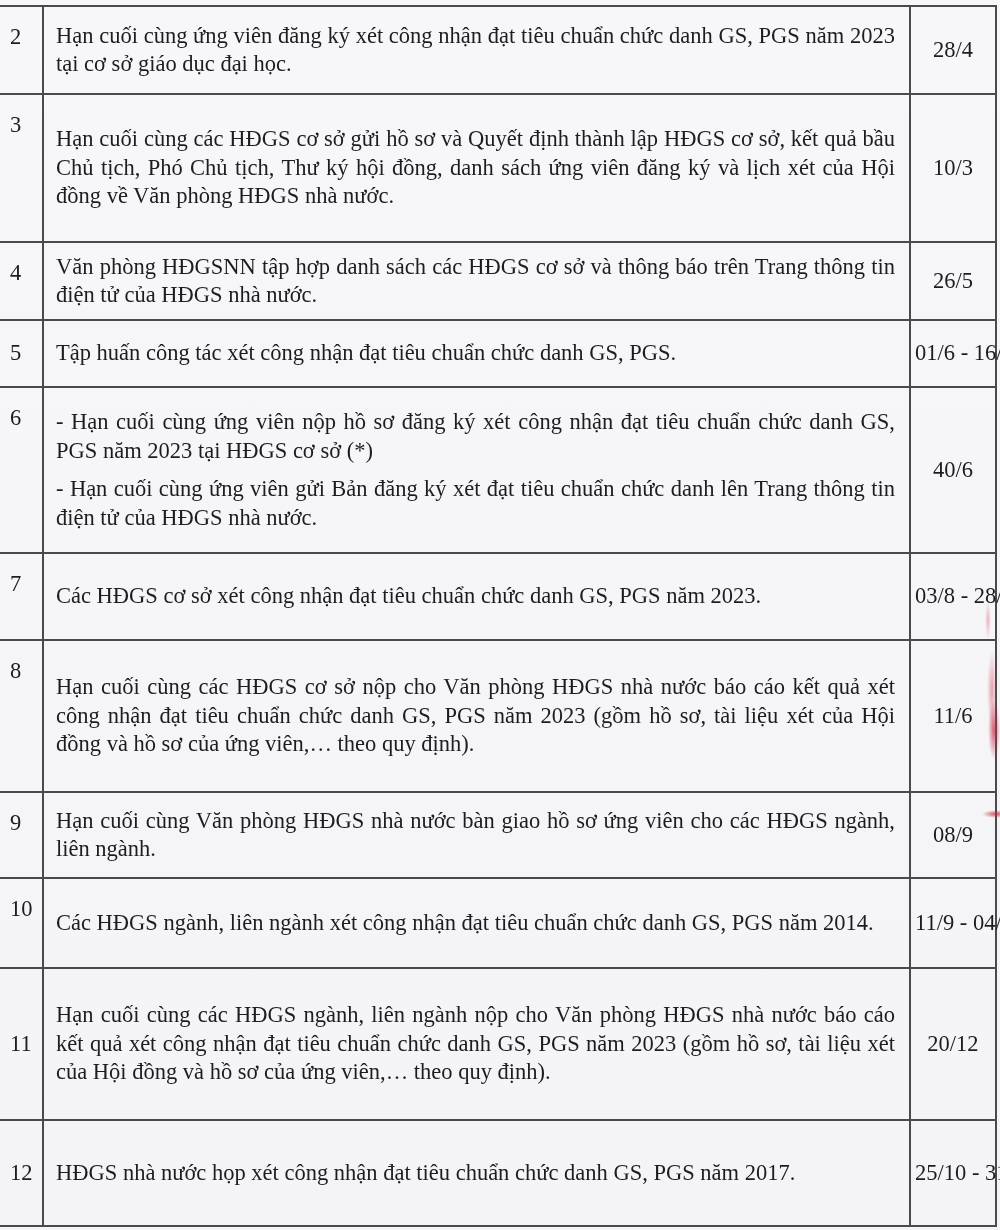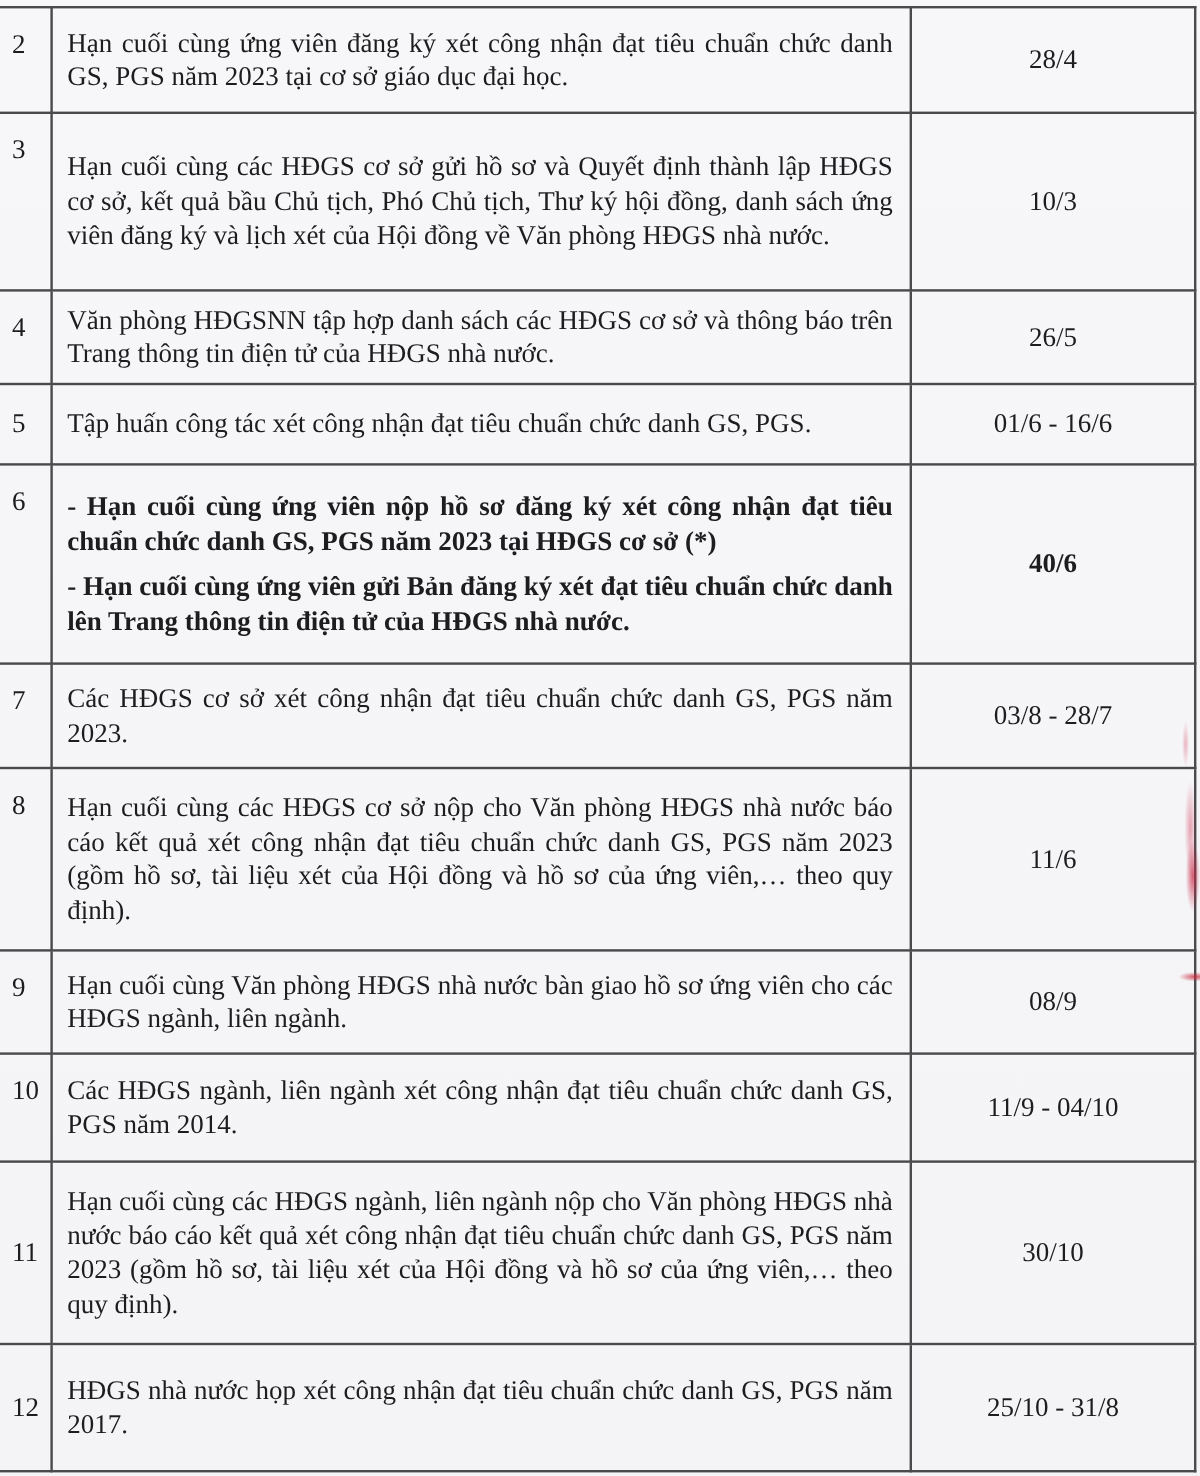--- a/index.html
+++ b/index.html
@@ -41,33 +41,33 @@
     table.schedule tr:first-child td { border-top-width: 2px; }
     td.col-no {
       width: 45px;
       text-align: left;
       padding-left: 12px !important;
       box-sizing: border-box;
       border-left: none !important;
     }
     td.col-no.top { vertical-align: top; padding-top: 16px !important; }
     td.col-desc {
-      width: 716px;
+      width: 867px;
       text-align: justify;
       padding: 9px 14px 9px 12px !important;
       box-sizing: border-box;
       margin-left: 25px;
     }
     td.col-date {
       text-align: center;
       box-sizing: border-box;
       white-space: nowrap;
       padding: 14px 4px !important;
     }
-    .bold { font-weight: bold; }
+    .bold { font-weight: normal; }
     .para + .para { margin-top: 10px; }
     .stamp {
       position: absolute;
       right: 0;
       width: 18px;
       pointer-events: none;
     }
     .stamp.s1 {
       top: 580px;
       height: 215px;
@@ -160,21 +160,21 @@
           <div class="para">Các HĐGS ngành, liên ngành xét công nhận đạt tiêu chuẩn chức danh GS, PGS năm 2014.</div>
         </td>
         <td class="col-date">11/9 - 04/10</td>
       </tr>
 
       <tr style="height:152px">
         <td class="col-no">11</td>
         <td class="col-desc">
           <div class="para">Hạn cuối cùng các HĐGS ngành, liên ngành nộp cho Văn phòng HĐGS nhà nước báo cáo kết quả xét công nhận đạt tiêu chuẩn chức danh GS, PGS năm 2023 (gồm hồ sơ, tài liệu xét của Hội đồng và hồ sơ của ứng viên,… theo quy định).</div>
         </td>
-        <td class="col-date">30/10</td>
+        <td class="col-date">20/12</td>
       </tr>
 
       <tr style="height:106px">
         <td class="col-no">12</td>
         <td class="col-desc">
           <div class="para">HĐGS nhà nước họp xét công nhận đạt tiêu chuẩn chức danh GS, PGS năm 2017.</div>
         </td>
         <td class="col-date">25/10 - 31/8</td>
       </tr>
     </tbody>

